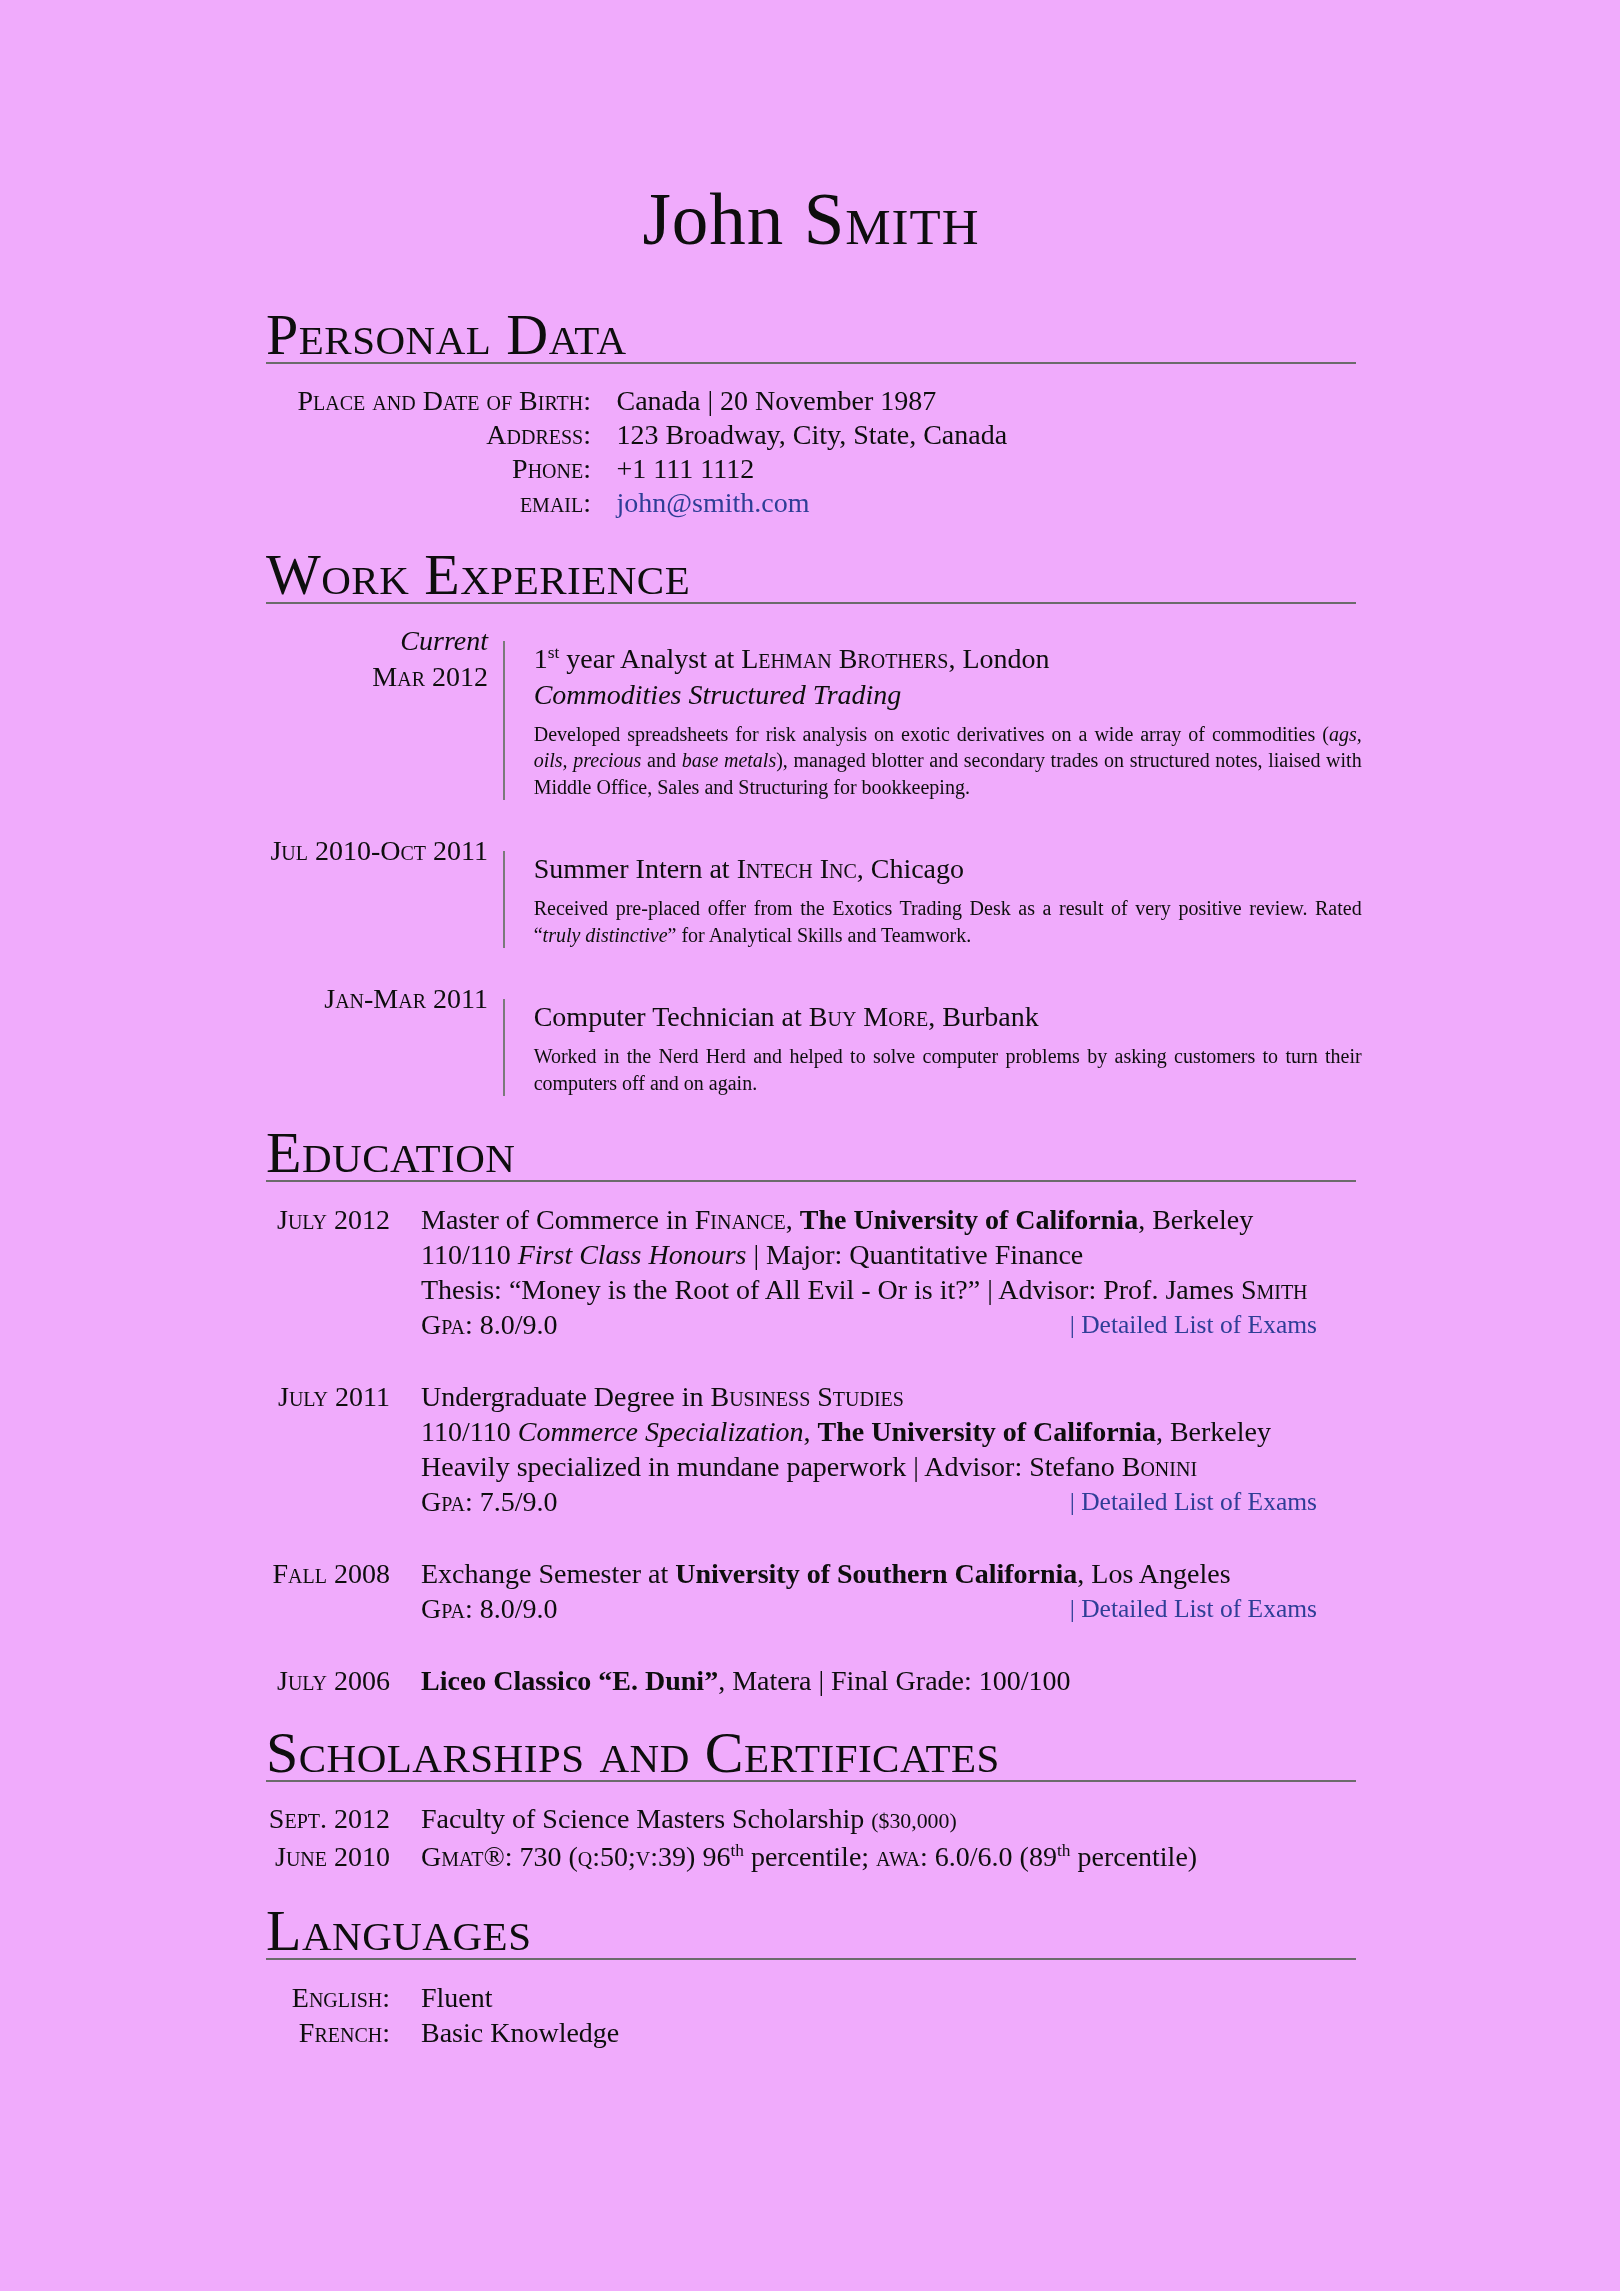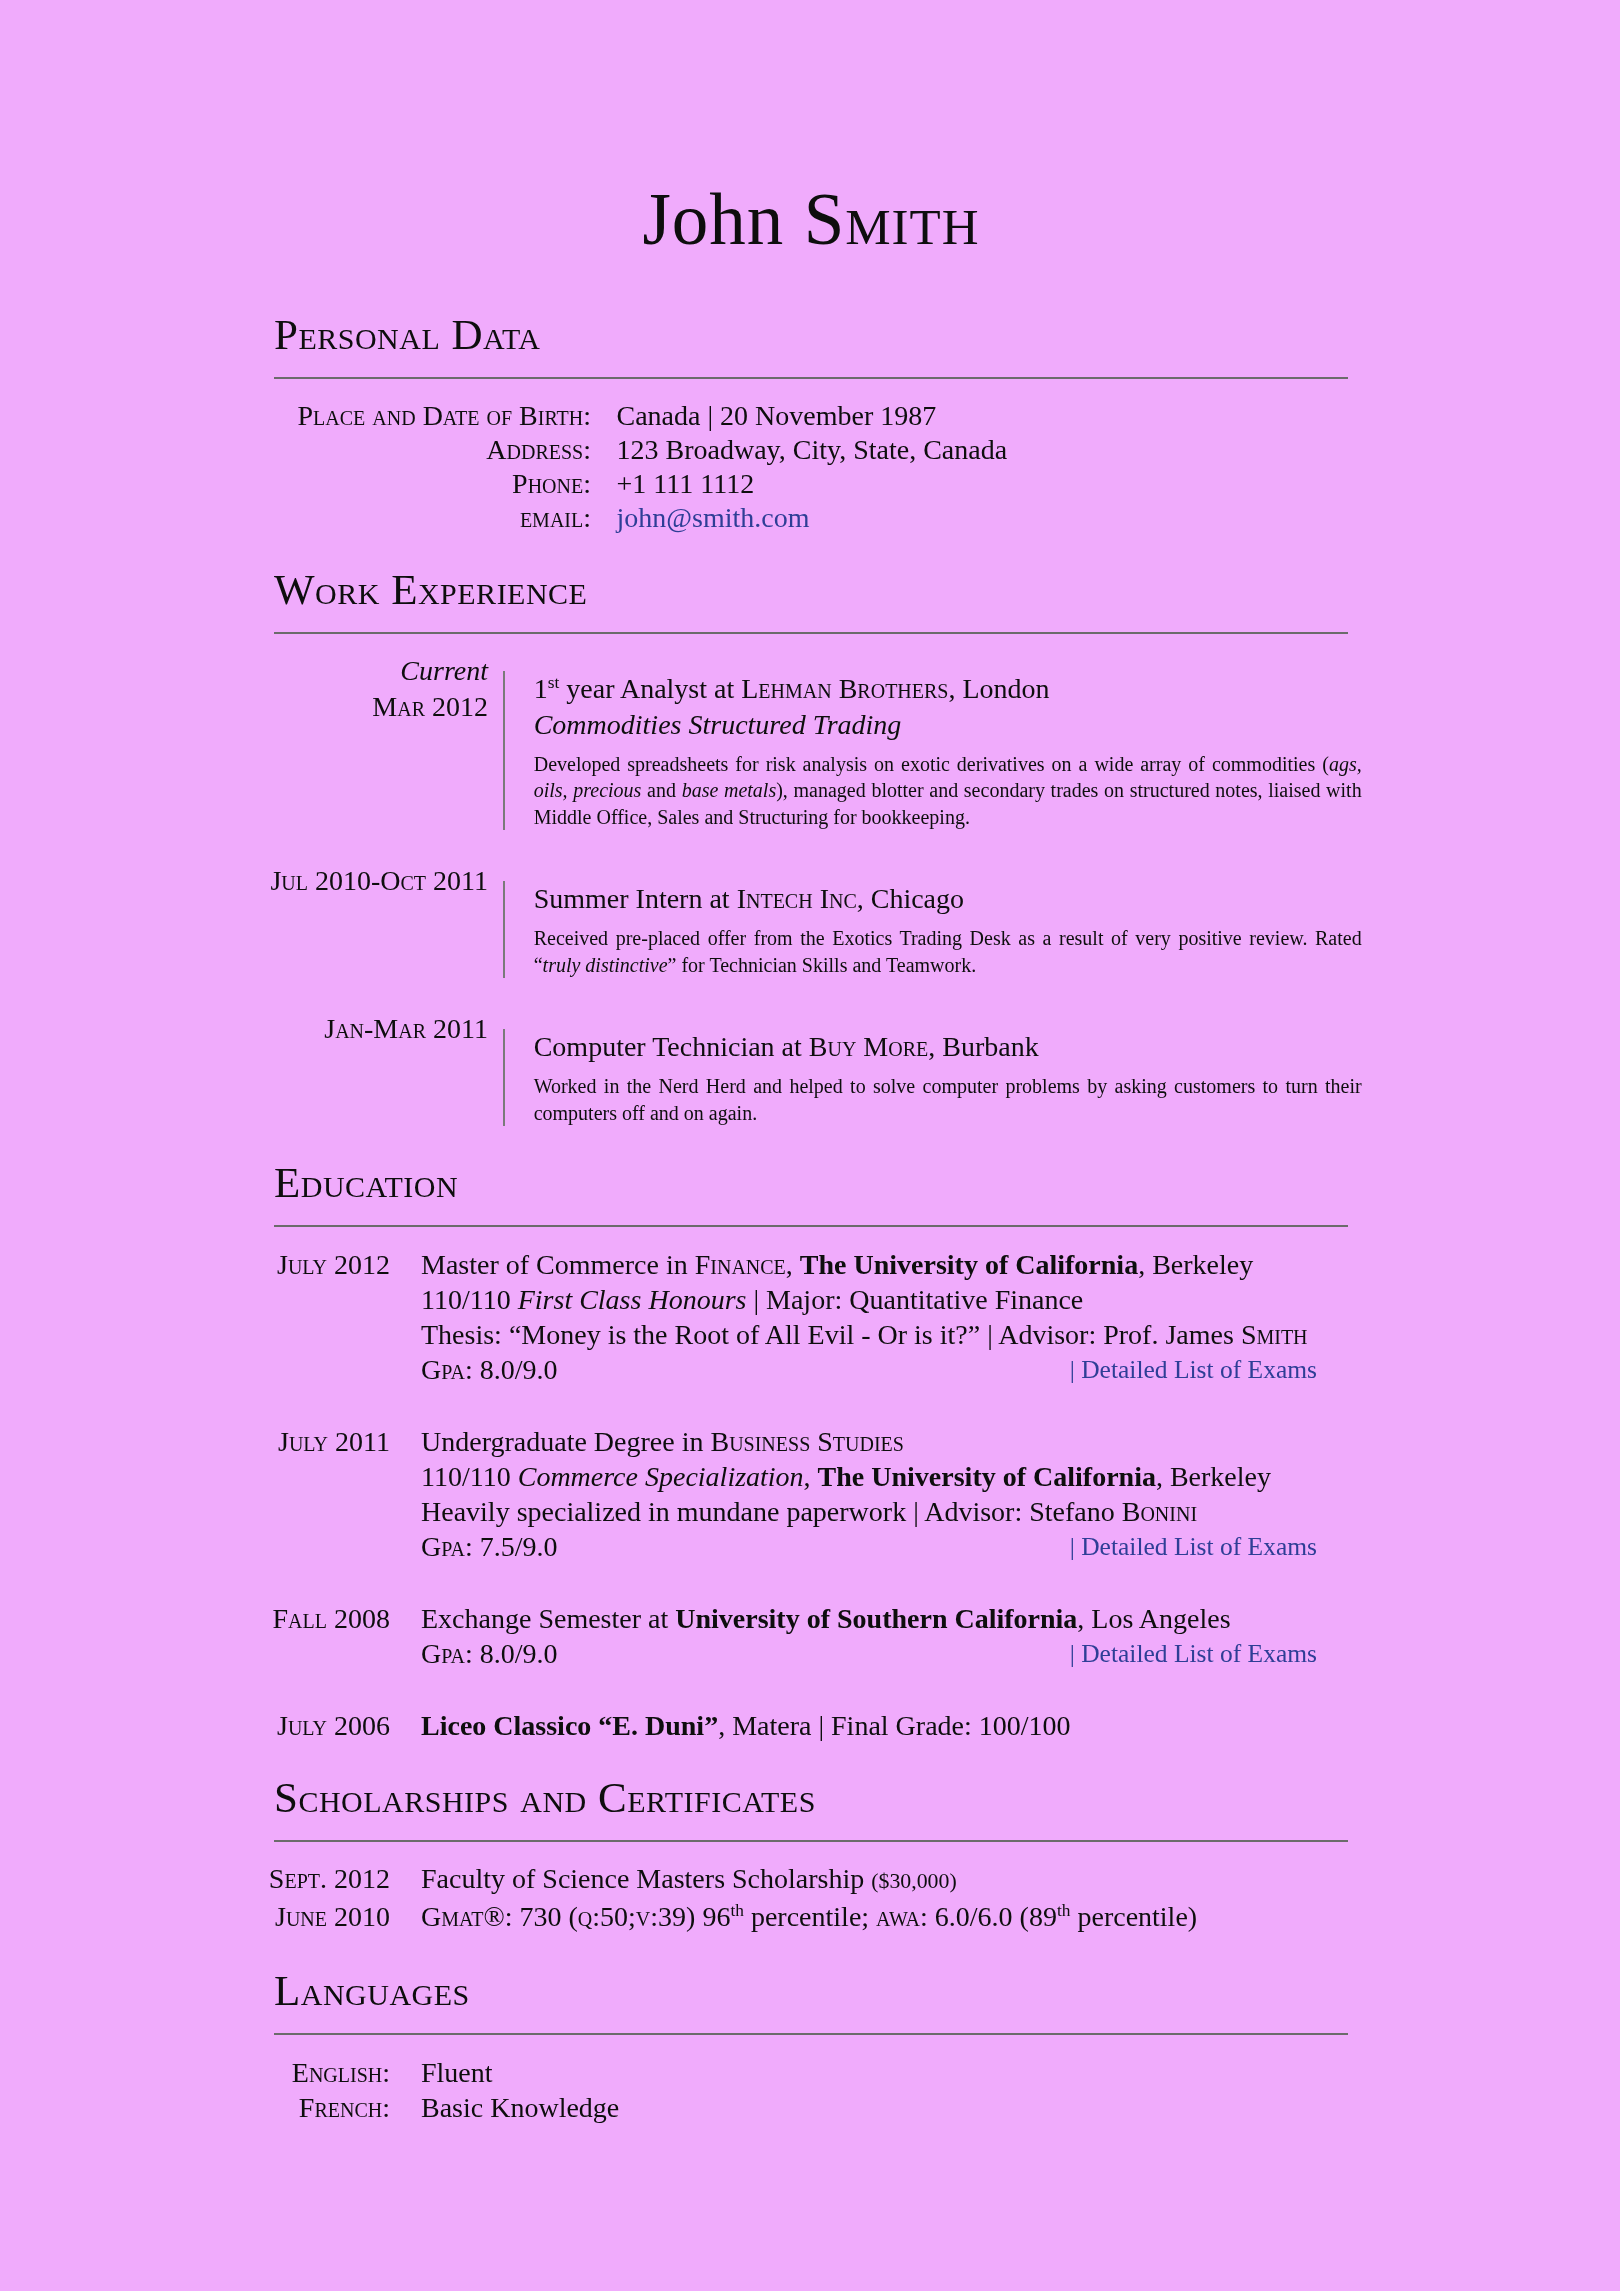--- a/index.html
+++ b/index.html
@@ -30,26 +30,26 @@
     font-size:73px; line-height:76px;
     font-weight:500;
     text-align:center;
     letter-spacing:1px;
   }
   h1.name .last { font-variant:small-caps; }
 
   
   section { display:block; }
   h2.sec-title {
-    margin:16px;
-    font-size:43px; line-height:43px;
+    margin:8px;
+    font-size:58px; line-height:43px;
     font-weight:500;
     font-variant:small-caps;
     letter-spacing:0.5px;
-    padding-bottom:21px;
+    padding-bottom:6px;
     border-bottom:2.9px solid var(--rule);
   }
   #personal      { margin-top:55px; }
   #work          { margin-top:33px; }
   #education     { margin-top:35px; }
   #scholarships  { margin-top:33px; }
   #languages     { margin-top:35px; }
   .sec-body { margin-top:19.6px; }
 
   
@@ -150,21 +150,21 @@
           <div class="we-desc"><span>Developed spreadsheets for risk analysis on exotic derivatives on a wide array of commodities (</span><span class="it">ags, oils, precious</span><span> and </span><span class="it">base metals</span><span>), managed blotter and secondary trades on structured notes, liaised with Middle Office, Sales and Structuring for bookkeeping.</span></div>
         </div>
       </div>
 
       <div class="work-entry">
         <div class="we-dates">
           <div><span class="sc">Jul 2010-Oct 2011</span></div>
         </div>
         <div class="we-content">
           <div class="we-role"><span>Summer Intern at </span><span class="sc">Intech Inc</span><span>, Chicago</span></div>
-          <div class="we-desc"><span>Received pre-placed offer from the Exotics Trading Desk as a result of very positive review. Rated “</span><span class="it">truly distinctive</span><span>” for Technician Skills and Teamwork.</span></div>
+          <div class="we-desc"><span>Received pre-placed offer from the Exotics Trading Desk as a result of very positive review. Rated “</span><span class="it">truly distinctive</span><span>” for Analytical Skills and Teamwork.</span></div>
         </div>
       </div>
 
       <div class="work-entry">
         <div class="we-dates">
           <div><span class="sc">Jan-Mar 2011</span></div>
         </div>
         <div class="we-content">
           <div class="we-role"><span>Computer Technician at </span><span class="sc">Buy More</span><span>, Burbank</span></div>
           <div class="we-desc"><span>Worked in the Nerd Herd and helped to solve computer problems by asking customers to turn their computers off and on again.</span></div>

